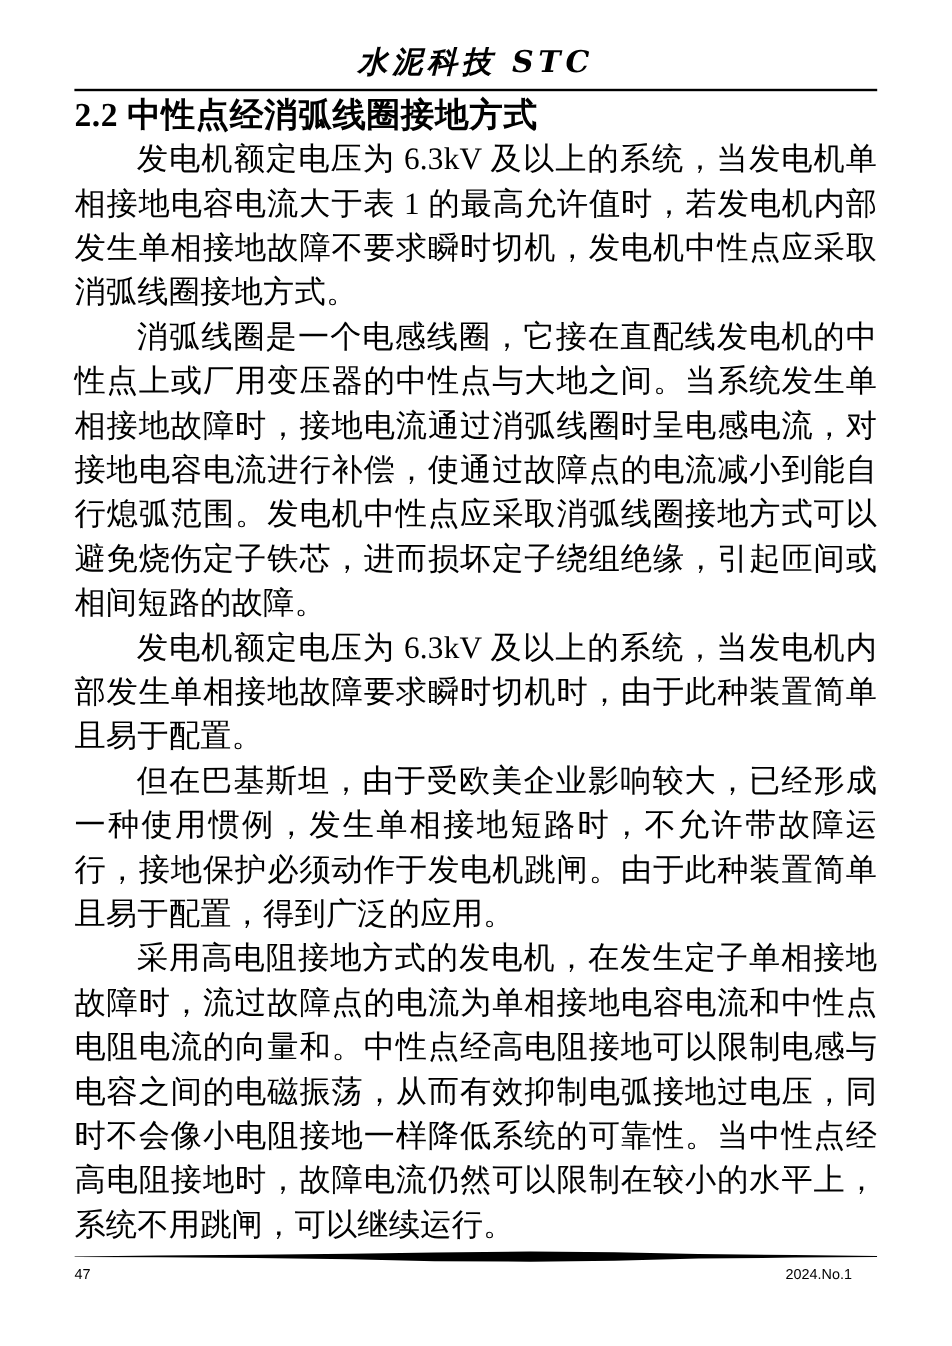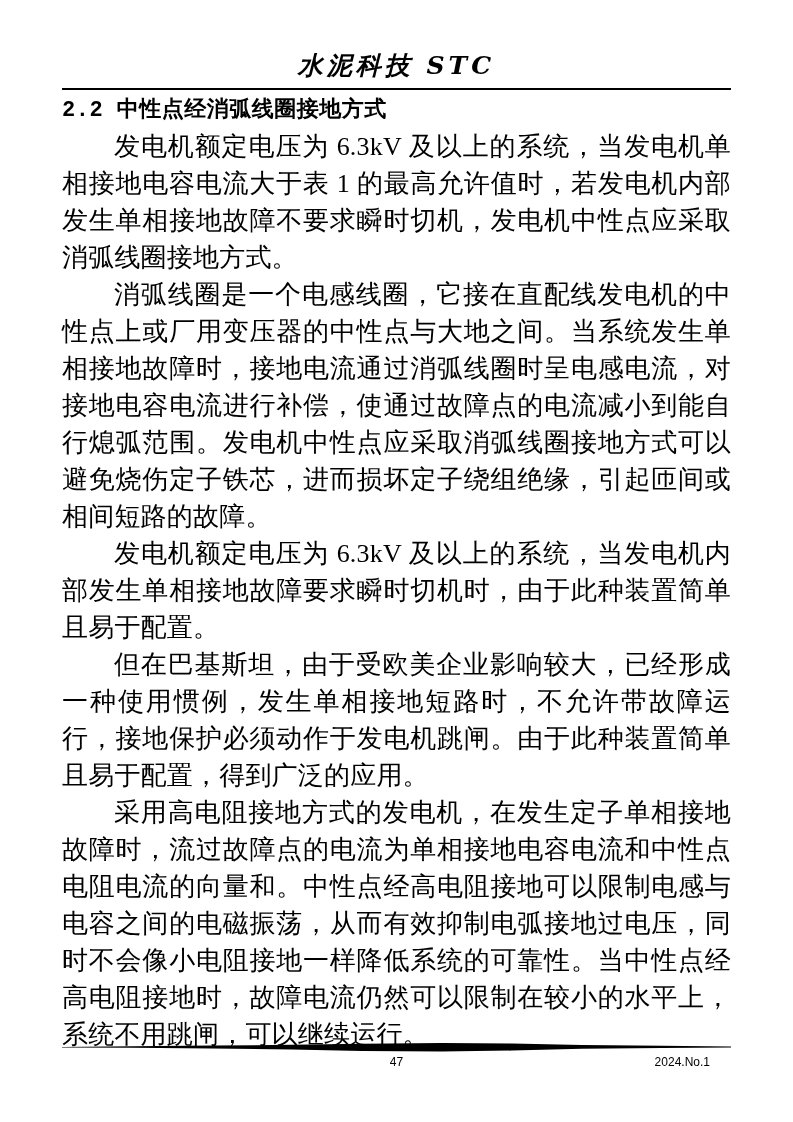--- a/index.html
+++ b/index.html
@@ -27,30 +27,29 @@
     top: 36px;
   }
   .journal-title {
     text-align: center;
     font-family: "DejaVu Serif", serif;
     font-style: italic;
     font-weight: bold;
     font-size: 25px;
     line-height: 32px;
     letter-spacing: 4px;
-    margin-top: 14px;
   }
   .header-rule {
     border-bottom: 2.5px solid #000000;
     margin-top: 6px;
   }
   .section-heading {
-    font-family: Liberation Mono, monospace;
+    font-family: Liberation Serif, serif;
     font-weight: bold;
-    font-size: 22px;
+    font-size: 28px;
     line-height: 30px;
     margin: 6px 0 2px 0;
     letter-spacing: 0.5px;
   }
   .para {
     font-size: 26px;
     line-height: 37px;
     text-align: justify;
     text-justify: inter-character;
     text-indent: 2em;
@@ -74,21 +73,21 @@
     width: 100%;
     height: 20px;
     font-family: "Liberation Sans", sans-serif;
     font-size: 12px;
     margin-top: 1px;
   }
   .page-number {
     position: absolute;
     left: 0;
     right: 0;
-    text-align: center;
+    text-align: left;
     top: 0;
   }
   .issue-label {
     position: absolute;
     right: 21px;
     top: 0;
     font-size: 12px;
   }
 </style>
 </head>

